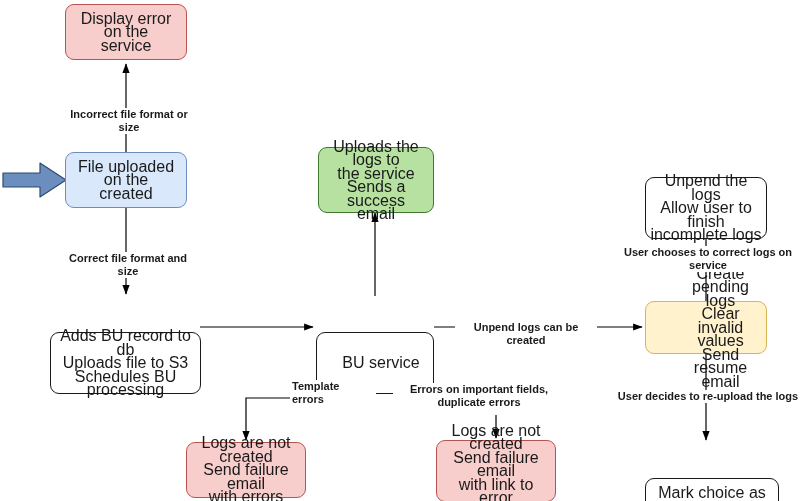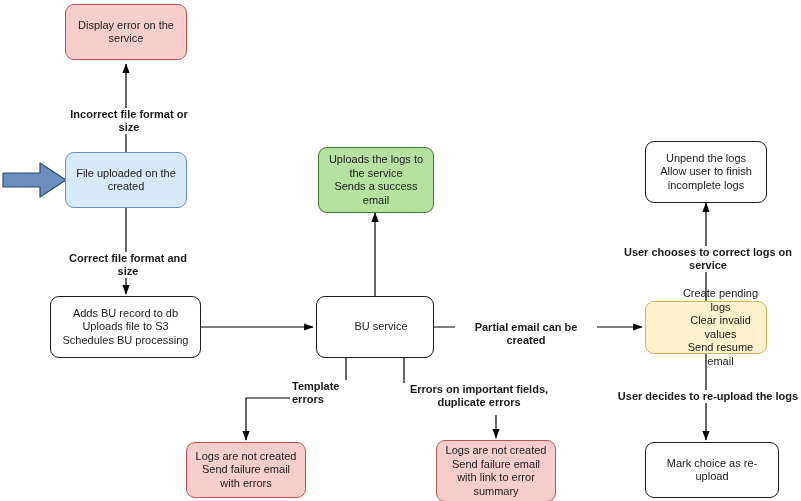--- a/index.html
+++ b/index.html
@@ -25,31 +25,31 @@
   }
   .node {
     position: absolute;
     box-sizing: border-box;
     border: 1px solid #1a1a1a;
     border-radius: 9px;
     display: flex;
     align-items: center;
     justify-content: center;
     text-align: center;
-    font-size: 11px;
+    font-size: 16px;
     line-height: 13.5px;
     color: #1a1a1a;
     padding: 2px 4px;
     white-space: pre-line;
   }
   .node.pink   { background: #f8cecc; border-color: #b85450; }
   .node.blue   { background: #dae8fc; border-color: #6c8ebf; }
   .node.green  { background: #b7e1a1; border-color: #3f7a2e; }
   .node.yellow { background: #fff2cc; border-color: #d6b656; }
-  .node.white  { background: #ffffff; border-color: #1a1a1a; }
+  .node.white  { background: #ffffff; border-color: #1a1a1a; margin-top: 36px; }
 
   .edge-label {
     position: absolute;
     font-size: 11px;
     line-height: 13px;
     color: #1a1a1a;
     background: #ffffff;
     text-align: center;
     white-space: pre-line;
     padding: 0 2px;
@@ -128,21 +128,21 @@
 summary</div>
 
   <div class="node white" style="left:645px; top:442px; width:134px; height:56px;">Mark choice as re-
 upload</div>
 
   <div class="edge-label" style="left:57px; top:108px; width:140px;">Incorrect file format or size</div>
 
   <div class="edge-label" style="left:56px; top:252px; width:140px;">Correct file format and size</div>
 
 
-  <div class="edge-label" style="left:455px; top:321px; width:138px;">Partial email can be created</div>
+  <div class="edge-label" style="left:455px; top:321px; width:138px;">Unpend logs can be created</div>
 
   <div class="edge-label" style="left:608px; top:246px; width:196px;">User chooses to correct logs on service</div>
 
   <div class="edge-label" style="left:290px; top:380px; width:82px; text-align:left;">Template errors</div>
 
   <div class="edge-label" style="left:393px; top:383px; width:168px;">Errors on important fields,
 duplicate errors</div>
 
   <div class="edge-label" style="left:608px; top:390px; width:196px;">User decides to re-upload the logs</div>
 

